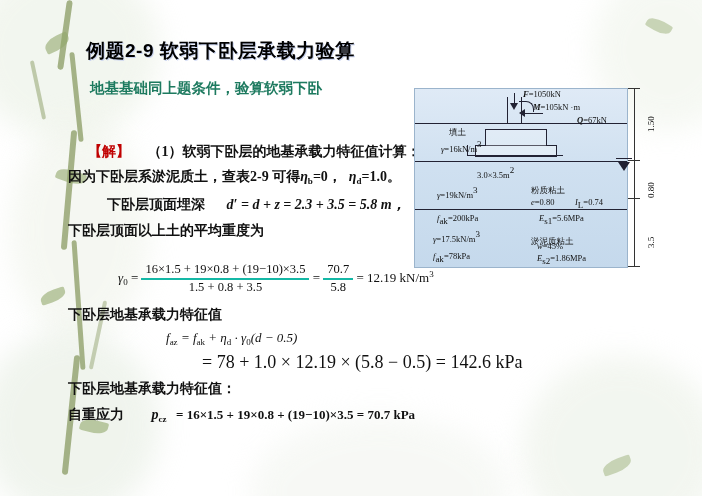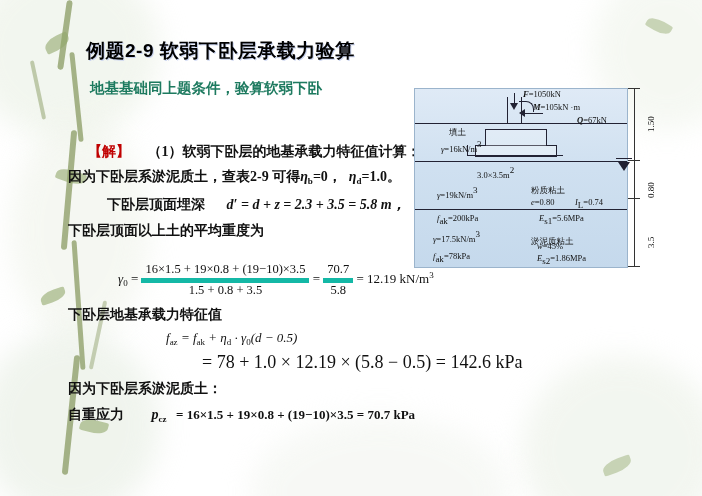--- a/index.html
+++ b/index.html
@@ -56,21 +56,21 @@
   
   .txt{position:absolute;font-size:14px;color:#111;white-space:nowrap;}
   .b{font-weight:bold;}
   .red{color:#c00000;font-weight:bold;}
   .it{font-style:italic;font-family:"Liberation Serif",serif;}
   .sub{font-size:9px;vertical-align:-3px;}
   .sup{font-size:9px;vertical-align:5px;}
 
   
   .frac{display:inline-block;vertical-align:middle;text-align:center;font-size:12.5px;line-height:1.25;}
-  .frac .num{display:block;padding:0 4px;border-bottom:5px solid #14b8a6;}
+  .frac .num{display:block;padding:0 4px;border-bottom:2px solid #14b8a6;}
   .frac .den{display:block;padding:0 4px;}
 
   
   .fig{
     position:absolute;left:414px;top:88px;width:212px;height:178px;
     background:linear-gradient(180deg,#dfeaf6 0%, #cfe0f0 45%, #c5d9ec 100%);
     border:1px solid #9bb4cc;
   }
   .fig .line{position:absolute;background:#223;}
   .fig .txtf{position:absolute;font-size:8.5px;color:#111;white-space:nowrap;}
@@ -146,21 +146,21 @@
   </div>
 
   <div class="txt b" style="left:68px;top:306px;">下卧层地基承载力特征值</div>
 
   <div class="txt" style="left:166px;top:330px;font-size:13px;">
     <span class="it">f</span><span class="sub">az</span><span class="it"> = f</span><span class="sub">ak</span><span class="it"> + η</span><span class="sub">d</span><span class="it"> · γ</span><span class="sub">0</span><span class="it">(d − 0.5)</span>
   </div>
 
   <div class="txt" style="left:202px;top:352px;font-size:18px;">= 78 + 1.0 × 12.19 × (5.8 − 0.5) = 142.6 kPa</div>
 
-  <div class="txt b" style="left:68px;top:380px;">因为下卧层系淤泥质土：</div>
+  <div class="txt b" style="left:68px;top:380px;">下卧层地基承载力特征值：</div>
 
   <div class="txt b" style="left:68px;top:406px;">
     <span>自重应力</span>
     <span class="it" style="margin-left:24px;">p</span><span class="sub">cz</span>
     <span style="margin-left:6px;font-size:13px;">= 16×1.5 + 19×0.8 + (19−10)×3.5 = 70.7 kPa</span>
   </div>
 
   <div class="fig">
 
     <div class="line" style="left:0;top:34px;width:212px;height:1px;"></div>

